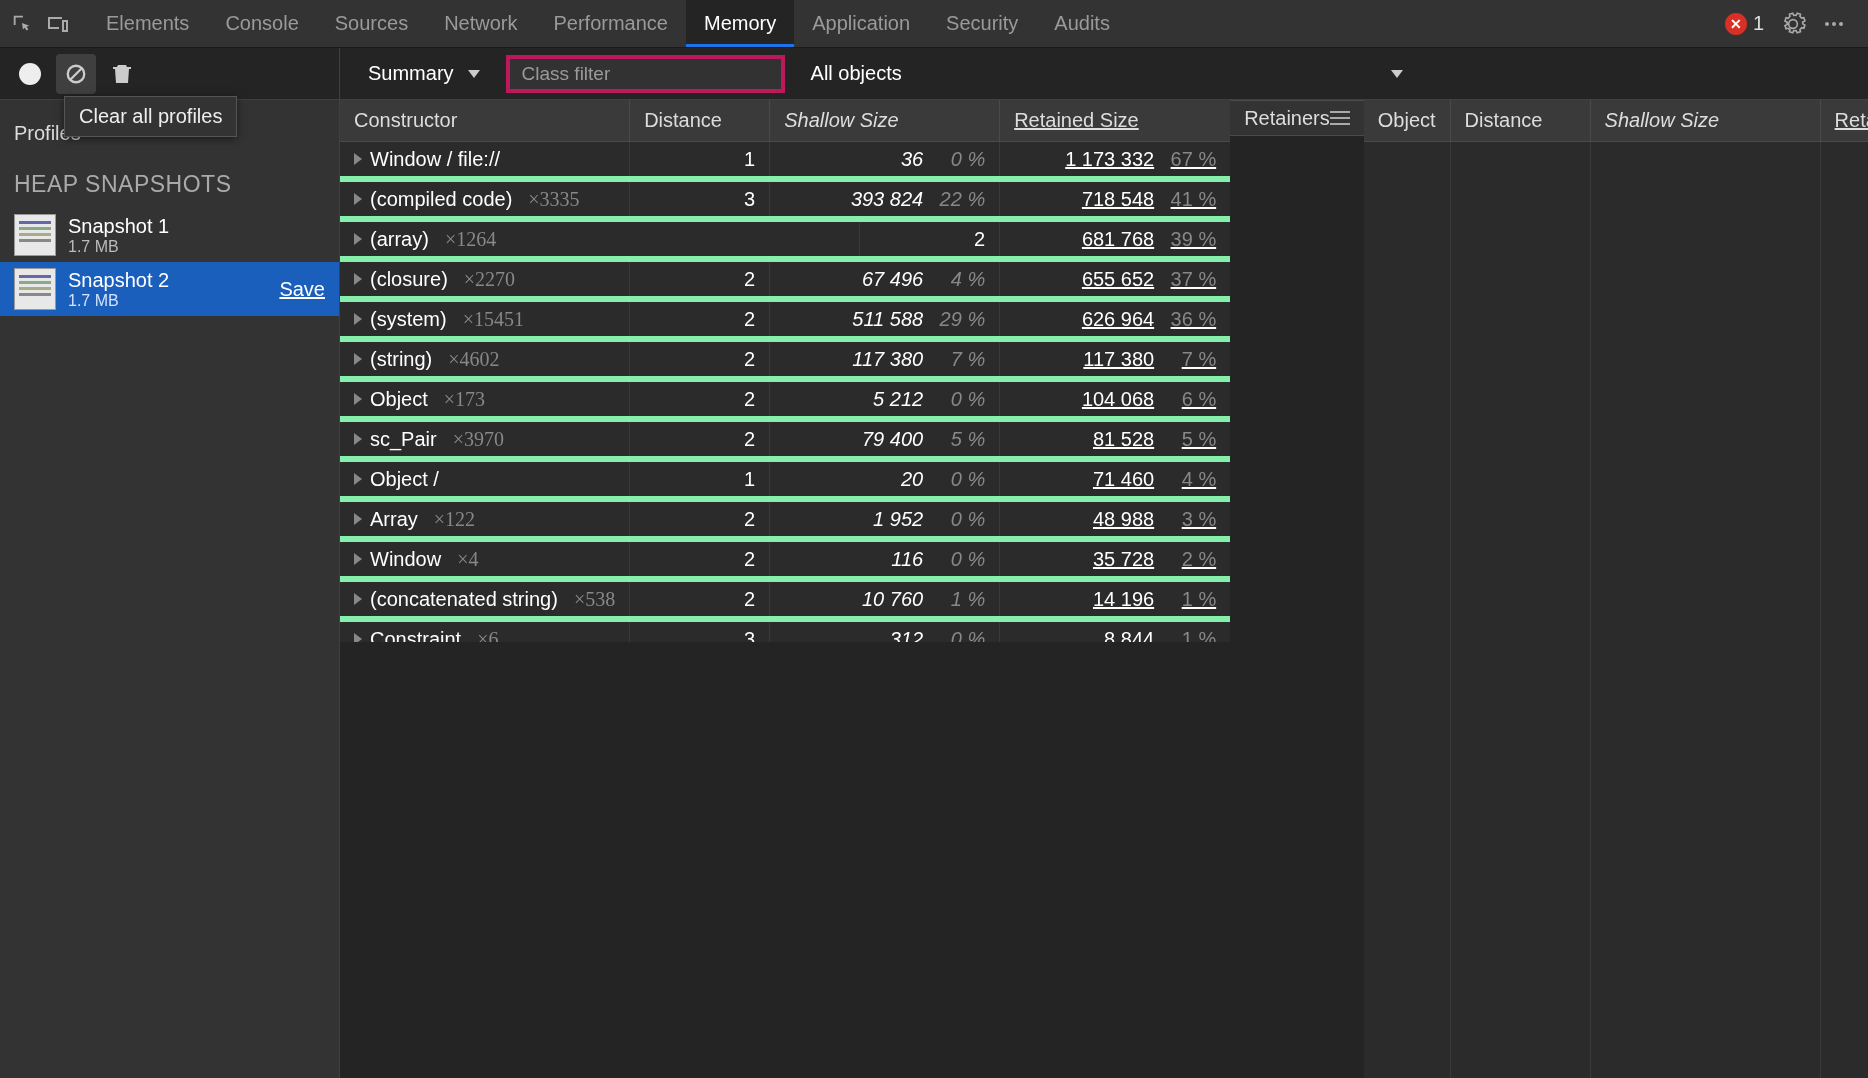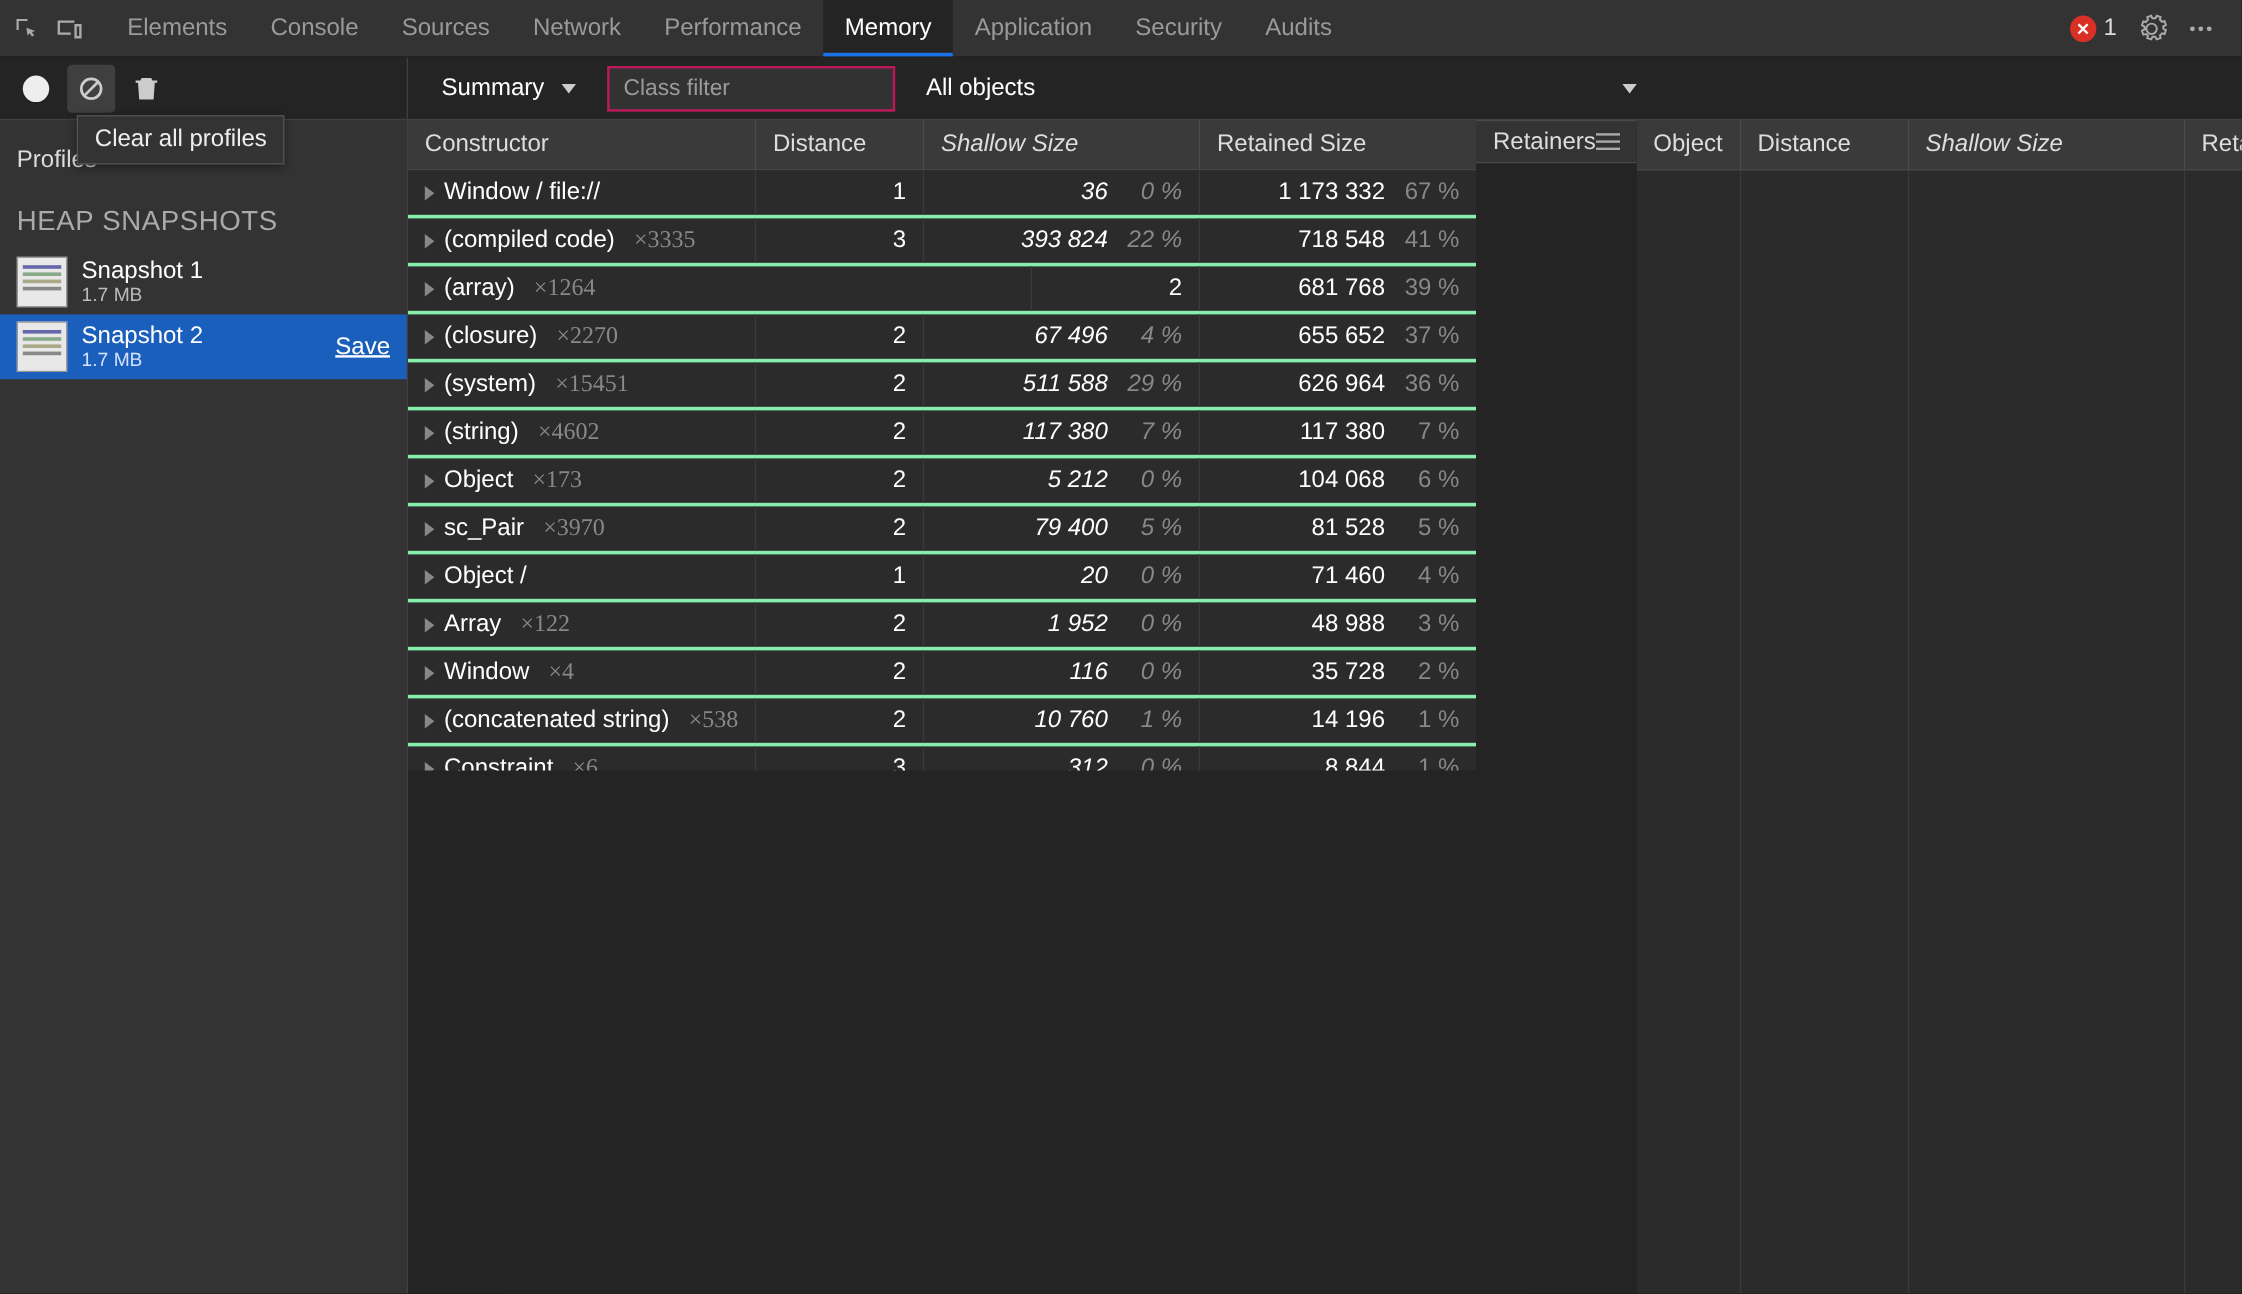--- a/index.html
+++ b/index.html
@@ -21,21 +21,21 @@
 .toolbar { height: 52px; display:flex; align-items:stretch; border-bottom:1px solid #404040; }
 .toolbar .left { width: 340px; display:flex; align-items:center; gap:6px; padding:0 10px; border-right:1px solid #404040; }
 .tbtn { width:40px; height:40px; display:flex; align-items:center; justify-content:center; border-radius:4px; cursor:pointer; }
 .tbtn.record { }
 .tbtn .circle { width:22px; height:22px; border-radius:50%; background:#eee; }
 .tbtn.active-dark { background:#3f3f3f; }
 .tbtn svg { fill:#ccc; }
 .toolbar .right { flex:1; display:flex; align-items:center; gap:12px; padding:0 14px; }
 .select { height:38px; display:flex; align-items:center; padding:0 14px; color:#fff; cursor:pointer; }
 .select .caret { margin-left:14px; }
-.filter-input { height:38px; width:240px; background:#323232; border:2px solid #be185d; color:#fff; padding:0 12px; font-size:19px; outline:none; }
+.filter-input { height:38px; width:279px; background:#323232; border:4px solid #be185d; color:#fff; padding:0 12px; font-size:19px; outline:none; }
 .filter-input::placeholder { color:#9a9a9a; }
 .select.wide { width:620px; justify-content:space-between; }
 
 
 .tooltip { position:absolute; left:64px; top:96px; background:#333; color:#eee; border:1px solid #555; padding:8px 14px; box-shadow:0 2px 8px rgba(0,0,0,0.5); z-index:100; }
 
 
 .main { display:flex; height: calc(100% - 48px - 52px); }
 .sidebar { width:340px; background:#333333; border-right:1px solid #404040; padding-top:14px; position:relative; }
 .sidebar .section-label { color:#ddd; padding:8px 14px; font-size:20px; }
@@ -52,24 +52,24 @@
 
 .content { flex:1; display:flex; flex-direction:row; min-width:0; }
 
 
 .grid { flex:0 0 auto; }
 .thead { display:flex; background:#3a3a3a; border-bottom:1px solid #4a4a4a; height:42px; align-items:center; }
 .th { color:#ddd; padding:0 14px; border-right:1px solid #4a4a4a; height:100%; display:flex; align-items:center; }
 .col-constructor { flex:1; min-width:0; }
 .col-distance { width:140px; justify-content:flex-start; }
 .col-shallow { width:230px; justify-content:flex-start;font-style:italic; }
-.col-retained { width:230px; justify-content:flex-start; border-right:none; }
+.col-retained { width:230px; justify-content:flex-start; border-right:none;text-decoration:underline; }
 
 .tbody { height: 500px; overflow:hidden; background:#2b2b2b; }
-.row { display:flex; height:40px; align-items:flex-start; border-bottom:3px solid #86efac; }
+.row { display:flex; height:40px; align-items:flex-start; border-bottom:6px solid #86efac; }
 .row .cell { padding:0 14px; border-right:1px solid #3a3a3a; height:100%; display:flex; align-items:center; }
 .row .cell.constructor { flex:1; min-width:0; gap:6px; }
 .row .cell.constructor .tri { width:0; height:0; border-top:6px solid transparent; border-bottom:6px solid transparent; border-left:8px solid #888; margin-right:2px; }
 .row .cell.constructor .cname { color:#fff; }
 .row .cell.constructor .ccount { color:#888; margin-left:10px;font-family:Liberation Serif, serif; }
 .row .cell.num { justify-content:flex-end; color:#fff; }
 .row .cell.num .pct { color:#888; margin-left:10px; width:52px; text-align:right; display:inline-block; }
 
 .retainers-header { background:#333333; height:36px; display:flex; align-items:center; padding:0 14px; color:#ddd; border-top:1px solid #4a4a4a; border-bottom:1px solid #4a4a4a; justify-content:space-between; }
 .retainers-header .menu-icon { fill:#aaa; }

